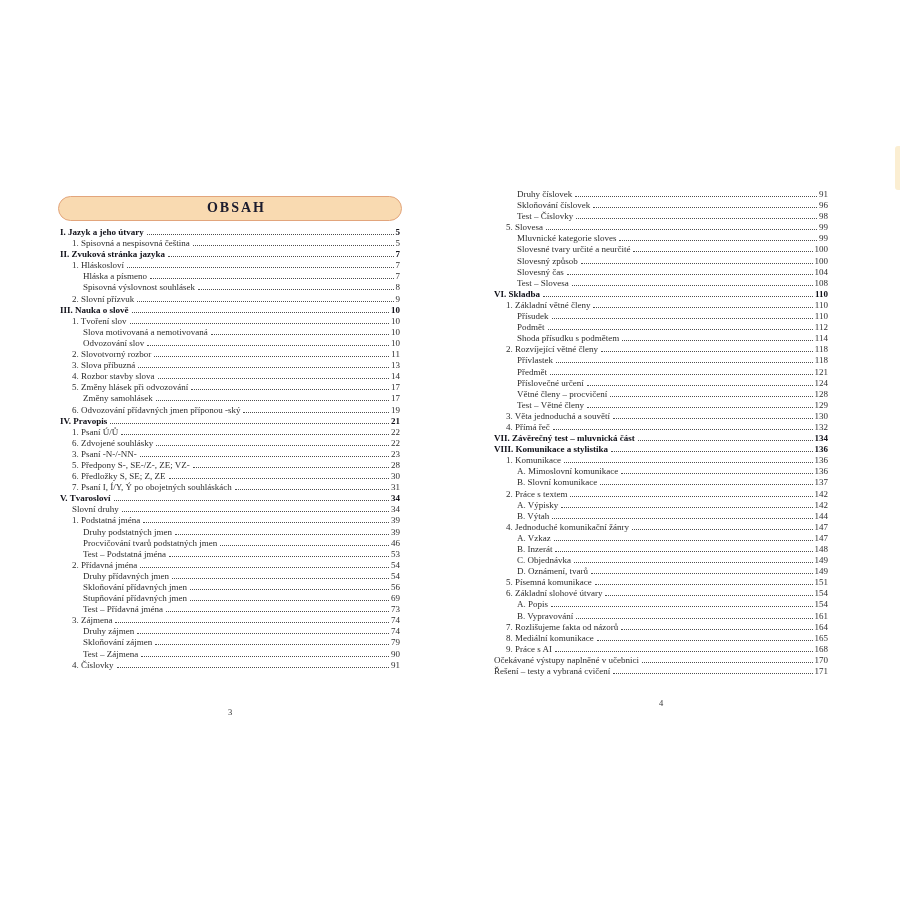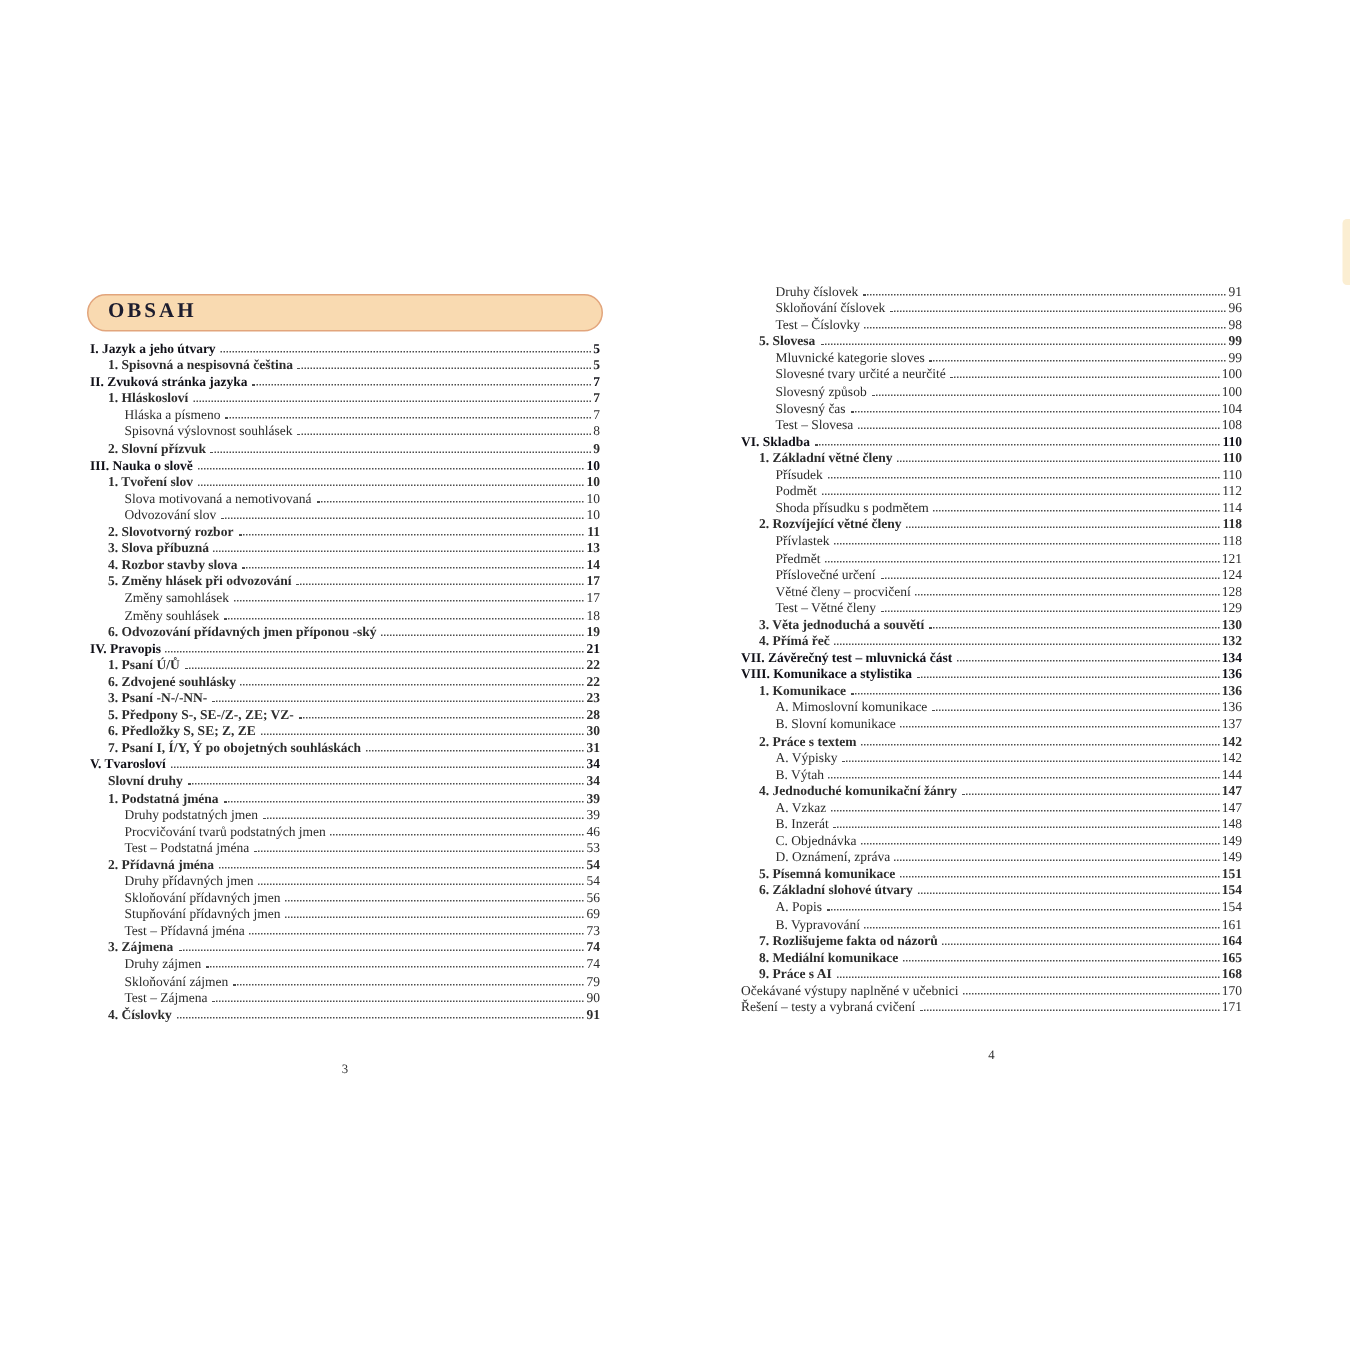--- a/index.html
+++ b/index.html
@@ -19,20 +19,21 @@
     left: 58px;
     top: 196px;
     width: 344px;
     height: 25px;
     box-sizing: border-box;
     background: var(--box-fill, #f9dab1);
     border: 1.5px solid var(--box-border, #e2a57c);
     border-radius: 13px;
     display: flex;
     align-items: center;
+    justify-content: center;
   }
   .obsah-title {
     font-weight: bold;
     font-size: 14px;
     letter-spacing: 2px;
     color: var(--title-color, #1c1c2e);
     padding-left: 13px;
     padding-bottom: 1px;
   }
   .toc {
@@ -42,21 +43,21 @@
   }
   #toc-left  { left: 60px;  top: 227px; width: 340px; }
   #toc-right { left: 494px; top: 189px; width: 334px; }
   .toc-line {
     display: flex;
     align-items: baseline;
     height: 11.1px;
     white-space: nowrap;
   }
   .toc-line.l0 { padding-left: 0; }
-  .toc-line.l1 { padding-left: 12px; font-weight: bold; }
+  .toc-line.l1 { padding-left: 12px; }
   .toc-line.l2 { padding-left: 23px; text-align: right; }
   .toc-line.bold { font-weight: bold; color: #101018; text-align: center; }
   .txt { flex: 0 0 auto; }
   .dots {
     flex: 1 1 auto;
     min-width: 8px;
     border-bottom: 1px dotted #4d4d4d;
     margin: 0 2px 2px 3px;
   }
   .pg { flex: 0 0 auto; }
@@ -159,25 +160,20 @@
     <div class="toc-line l1">
       <span class="txt">5. Změny hlásek při odvozování</span>
       <span class="dots"></span>
       <span class="pg">17</span>
     </div>
     <div class="toc-line l2">
       <span class="txt">Změny samohlásek</span>
       <span class="dots"></span>
       <span class="pg">17</span>
     </div>
-    <div class="toc-line l2">
-      <span class="txt">Změny souhlásek</span>
-      <span class="dots"></span>
-      <span class="pg">18</span>
-    </div>
     <div class="toc-line l1">
       <span class="txt">6. Odvozování přídavných jmen příponou -ský</span>
       <span class="dots"></span>
       <span class="pg">19</span>
     </div>
     <div class="toc-line l0 bold">
       <span class="txt">IV. Pravopis</span>
       <span class="dots"></span>
       <span class="pg">21</span>
     </div>
@@ -457,21 +453,21 @@
       <span class="txt">B. Inzerát</span>
       <span class="dots"></span>
       <span class="pg">148</span>
     </div>
     <div class="toc-line l2">
       <span class="txt">C. Objednávka</span>
       <span class="dots"></span>
       <span class="pg">149</span>
     </div>
     <div class="toc-line l2">
-      <span class="txt">D. Oznámení, zpráva</span>
+      <span class="txt">D. Oznámení, tvarů</span>
       <span class="dots"></span>
       <span class="pg">149</span>
     </div>
     <div class="toc-line l1">
       <span class="txt">5. Písemná komunikace</span>
       <span class="dots"></span>
       <span class="pg">151</span>
     </div>
     <div class="toc-line l1">
       <span class="txt">6. Základní slohové útvary</span>

